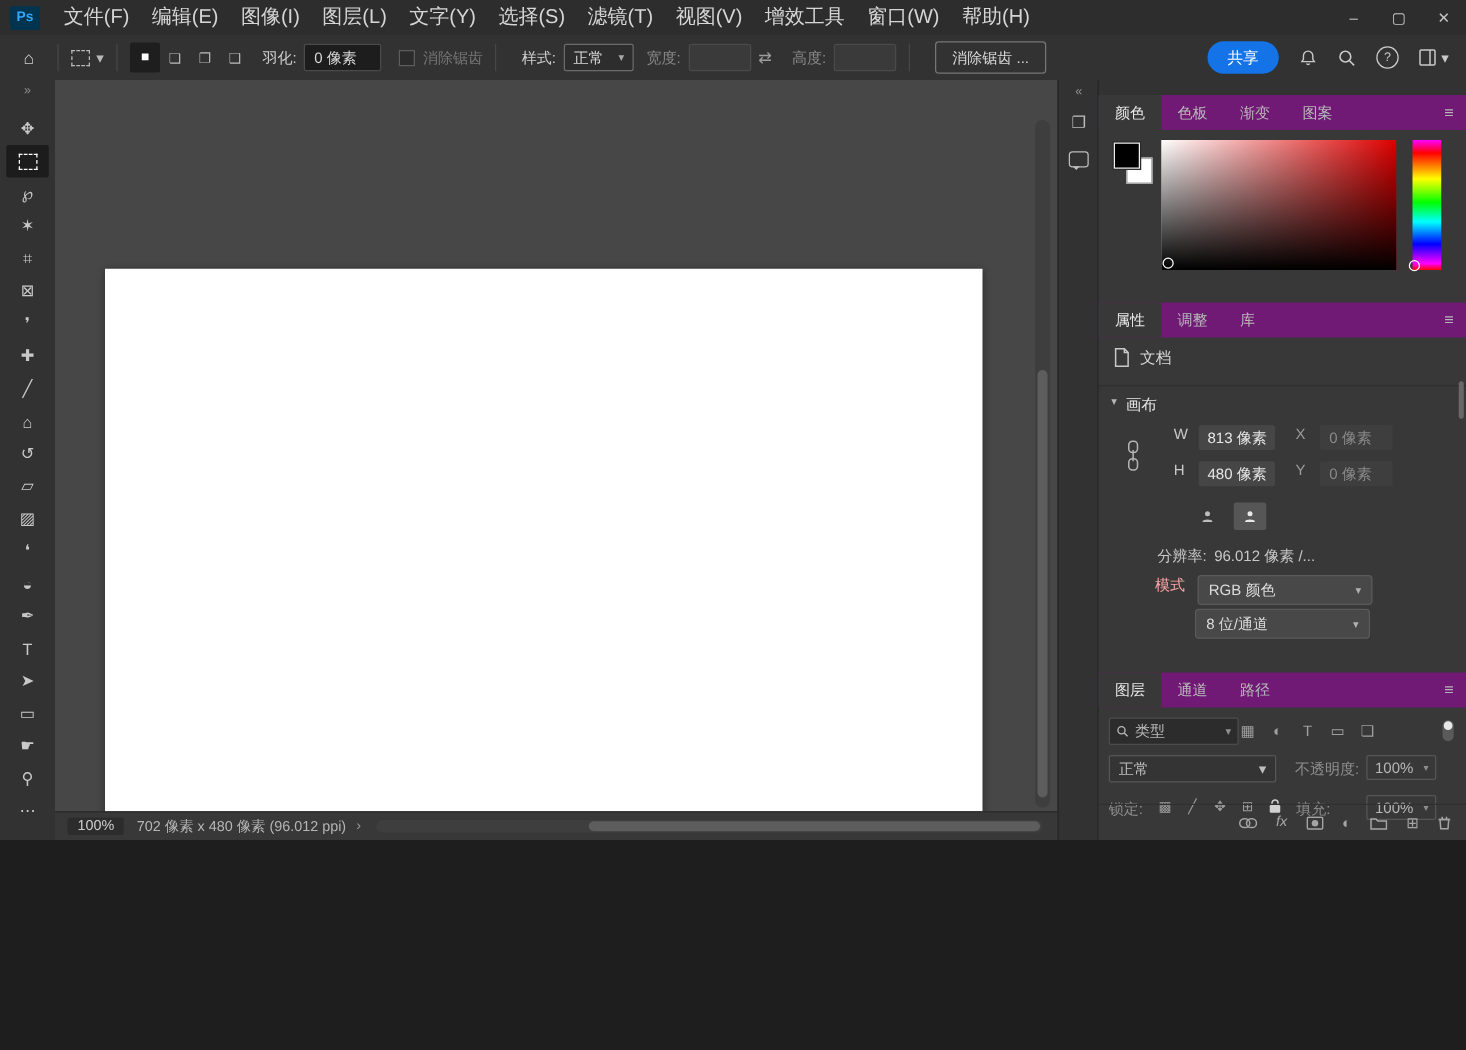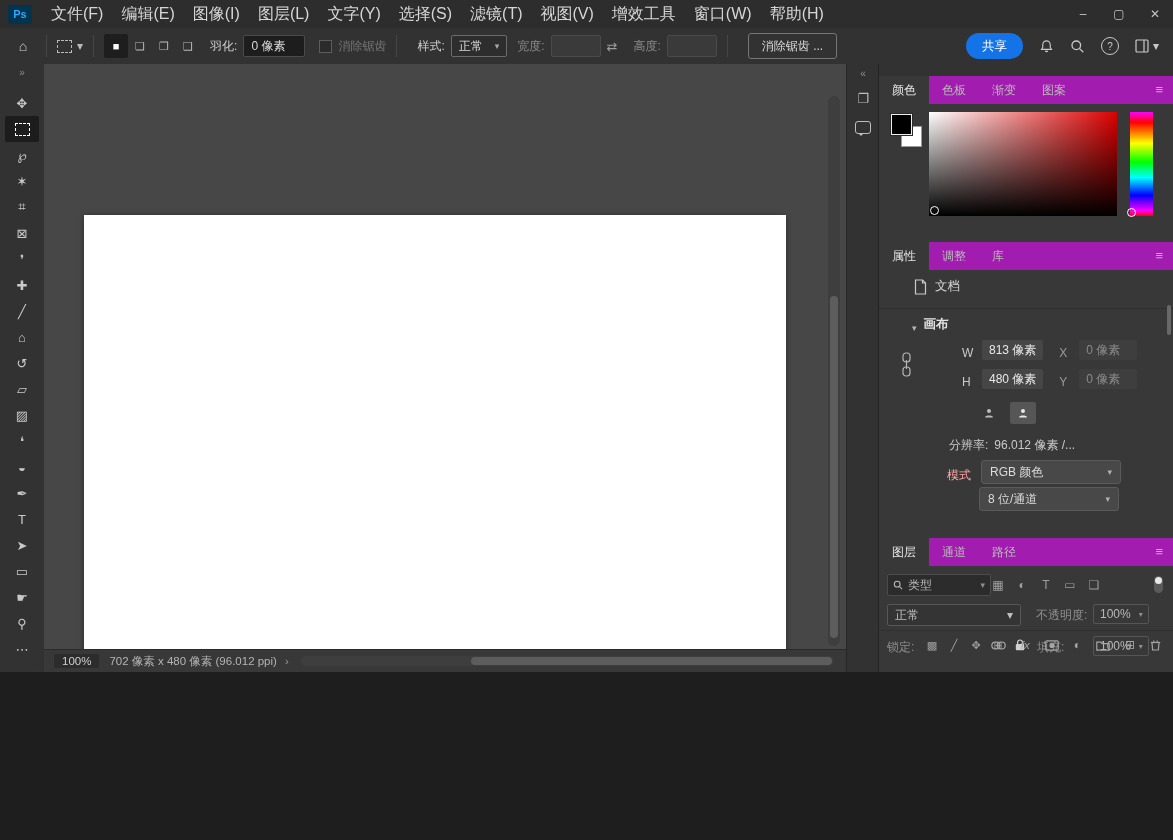--- a/index.html
+++ b/index.html
@@ -88,45 +88,45 @@
   .dockstrip{position:absolute;left:846px;width:32px;top:64px;bottom:0;background:#323232;border-left:1px solid #262626;}
   .dock-collapse{text-align:center;color:#8f8f8f;font-size:10px;padding:4px 0 2px;}
   .dock-btn{width:24px;height:24px;margin:5px auto;display:flex;align-items:center;justify-content:center;
             color:#bdbdbd;font-size:13px;}
   .bubble{width:14px;height:11px;border:1.4px solid #bdbdbd;border-radius:3px;position:relative;}
   .bubble::after{content:"";position:absolute;left:2px;bottom:-6px;border:3px solid transparent;border-top-color:#bdbdbd;}
 
   
   .panels{position:absolute;left:878px;right:0;top:64px;bottom:0;background:#323232;border-left:1px solid #242424;}
   .panel{position:absolute;left:0;right:0;background:#383838;}
-  .tabstrip{height:28px;background:#a21caf;display:flex;align-items:flex-end;}
+  .tabstrip{height:28px;background:#701a75;display:flex;align-items:flex-end;}
   .ptab{padding:0 13px;line-height:28px;font-size:12px;color:#b9b9b9;}
   .ptab.active{background:#383838;color:#e6e6e6;}
   .pmenu{margin-left:auto;padding:0 10px;line-height:28px;color:#b5b5b5;font-size:13px;}
   .pcontent{position:absolute;left:0;right:0;top:28px;bottom:0;}
 
   
   .panel-color{top:12px;height:166px;}
   .cp-fg{position:absolute;left:12px;top:10px;width:19px;height:19px;background:#000;border:1px solid #f0f0f0;
          box-shadow:0 0 0 1px #2a2a2a;z-index:2;}
   .cp-bg{position:absolute;left:22px;top:22px;width:19px;height:19px;background:#fff;border:1px solid #9a9a9a;}
   .cp-sat{position:absolute;left:50px;top:8px;right:56px;height:104px;
           background-image:linear-gradient(to top,#000,rgba(0,0,0,0)),linear-gradient(to right,#fff,#dd0000);}
   .cp-sat-marker{position:absolute;left:1px;bottom:1px;width:7px;height:7px;border:1.3px solid #fff;border-radius:50%;}
   .cp-hue{position:absolute;right:20px;top:8px;width:23px;height:104px;
           background:linear-gradient(to bottom,#f0f 0%,#f00 10%,#ff0 30%,#0f0 48%,#0ff 63%,#00f 80%,#f0f 95%,#f00 100%);}
   .cp-hue-marker{position:absolute;left:-3px;bottom:-1px;width:7px;height:7px;border:1.3px solid #fff;border-radius:50%;}
 
   
   .panel-props{top:178px;height:296px;}
-  .prop-row{position:absolute;display:flex;align-items:flex-end;margin-left:23px;}
+  .prop-row{position:absolute;display:flex;align-items:flex-start;}
   .doc-icon{color:#c9c9c9;}
   .p-divider{position:absolute;left:0;right:0;top:38px;height:1px;background:#2f2f2f;}
   .sect-chev{color:#b5b5b5;font-size:9px;margin-right:7px;}
-  .sect-title{font-weight:bold;color:#e3e3e3;font-size:12.5px;}
+  .sect-title{font-weight:normal;color:#e3e3e3;font-size:12.5px;}
   .fld-lbl{color:#c9c9c9;width:14px;}
   .fld{height:20px;line-height:20px;border-radius:2px;padding:0 7px;min-width:44px;}
   .fld.on{background:#464646;color:#e8e8e8;}
   .fld.off{background:#3e3e3e;color:#8a8a8a;}
   .chain{position:absolute;left:22px;top:82px;color:#b5b5b5;}
   .ori-btn{width:26px;height:22px;border-radius:2px;display:flex;align-items:center;justify-content:center;color:#bdbdbd;}
   .ori-btn.selected{background:#565656;color:#e8e8e8;}
   .dropdown{height:22px;display:flex;align-items:center;background:#484848;border:1px solid #5a5a5a;
             border-radius:3px;padding:0 8px;color:#dcdcdc;justify-content:space-between;}
   .dropdown .chev{color:#b0b0b0;font-size:9px;}
@@ -146,21 +146,21 @@
   .val-box{position:absolute;height:18px;border:1px solid #565656;border-radius:2px;display:flex;align-items:center;
            gap:8px;padding:0 6px;color:#b8b8b8;}
   .lock-ic{position:absolute;top:70px;width:18px;height:18px;display:flex;align-items:center;justify-content:center;
            color:#9f9f9f;font-size:11px;}
   .layer-row{position:absolute;left:0;right:0;top:96px;height:30px;background:#4d4d4d;display:flex;align-items:center;}
   .eye-btn{width:28px;display:flex;justify-content:center;color:#d0d0d0;}
   .row-sep{width:1px;height:30px;background:#3c3c3c;}
   .layer-thumb{width:30px;height:22px;background:#fff;border:1px solid #b5b5b5;margin-left:8px;}
   .layer-name{margin-left:10px;color:#e2e2e2;font-size:12.5px;flex:1;}
   .layer-lock{margin-right:10px;color:#d6d6d6;display:flex;}
-  .layers-bottom{position:absolute;left:0;right:0;bottom:13px;height:28px;display:flex;align-items:center;
+  .layers-bottom{position:absolute;left:0;right:0;bottom:0;height:28px;display:flex;align-items:center;
                  justify-content:flex-end;gap:15px;padding-right:12px;color:#a5a5a5;border-top:1px solid #303030;}
   .lb-ic{display:flex;align-items:center;font-size:12px;}
   .fx{font-style:italic;font-size:11.5px;}
   svg{display:block;}
 </style>
 </head>
 <body>
 
 <div class="screen">
 

